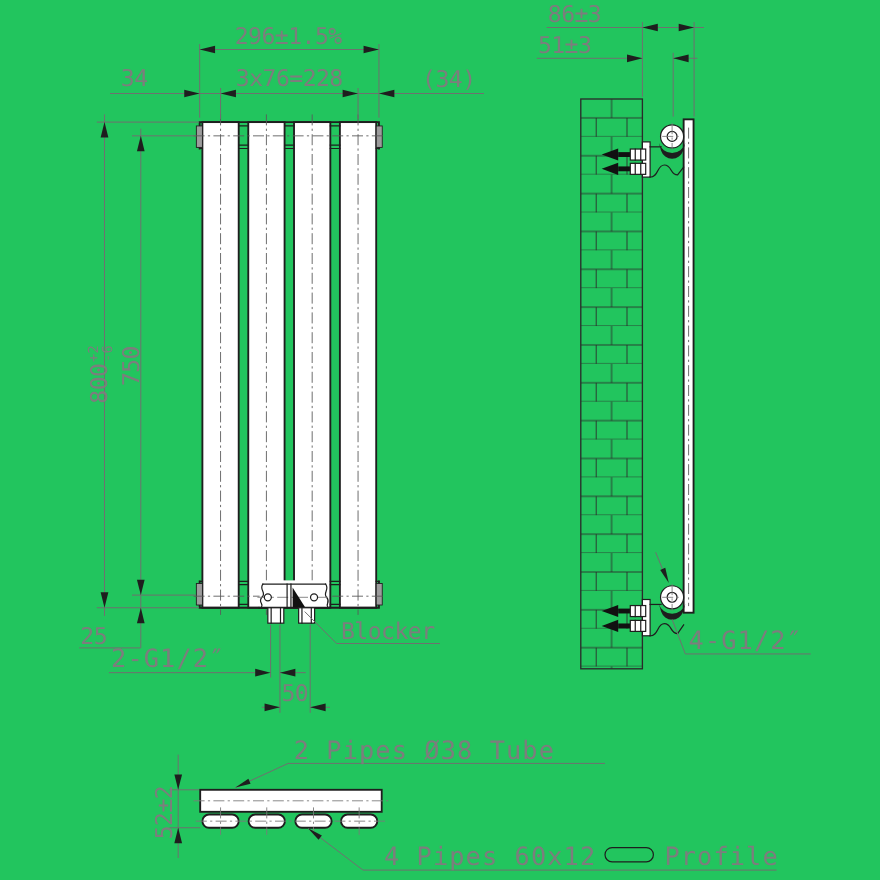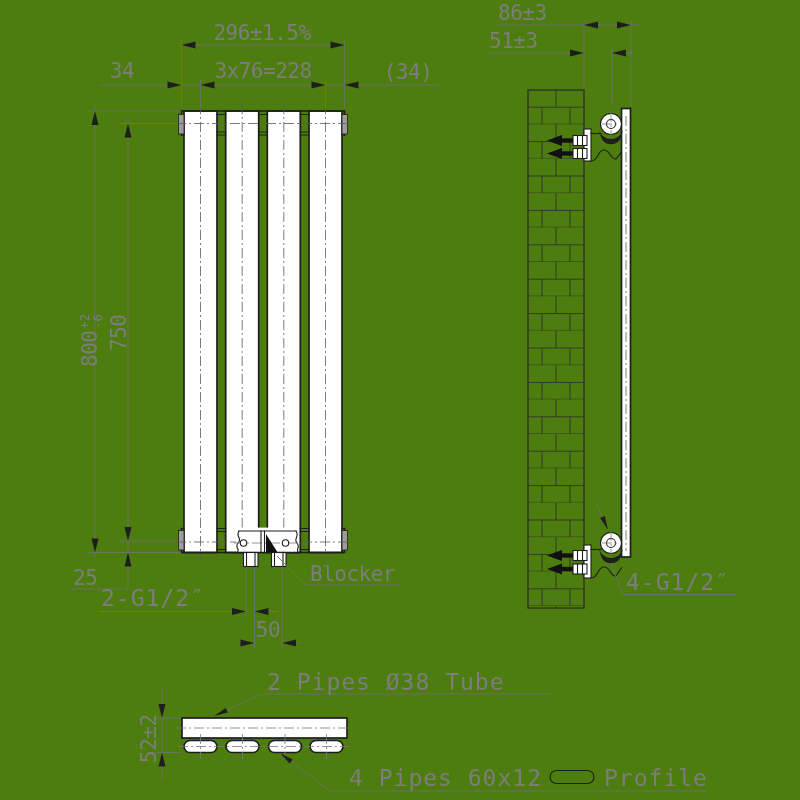--- a/index.html
+++ b/index.html
@@ -1,16 +1,16 @@
 <!DOCTYPE html>
 <html><head>
 <meta charset="utf-8">
 <style>
   html,body{margin:0;padding:0;background:#ffffff;}
-  .stage{position:relative;width:800px;height:800px;background:#4d7c0f;overflow:hidden;text-align:right;}
+  .stage{position:relative;width:800px;height:800px;background:#22c55e;overflow:hidden;text-align:right;}
   svg{display:block;}
   .obj{stroke:#1e1e1e;stroke-width:1.7;fill:none;stroke-linecap:square;}
   .obj1{stroke:#1e1e1e;stroke-width:1.1;fill:none;stroke-linecap:square;}
   .objw{stroke:#1e1e1e;stroke-width:1.7;fill:#ffffff;}
   .obj1w{stroke:#1e1e1e;stroke-width:1.1;fill:#ffffff;}
   .dim{stroke:#6f6f6f;stroke-width:0.9;fill:none;}
   .cl{stroke:#5a5a5a;stroke-width:0.8;fill:none;stroke-dasharray:10 3 2 3;}
   .clh{stroke:#7a7a7a;stroke-width:0.8;fill:none;stroke-dasharray:10 3 2 3;}
   .arr{fill:#1e1e1e;stroke:none;}
   .blk{fill:#111111;stroke:none;}

